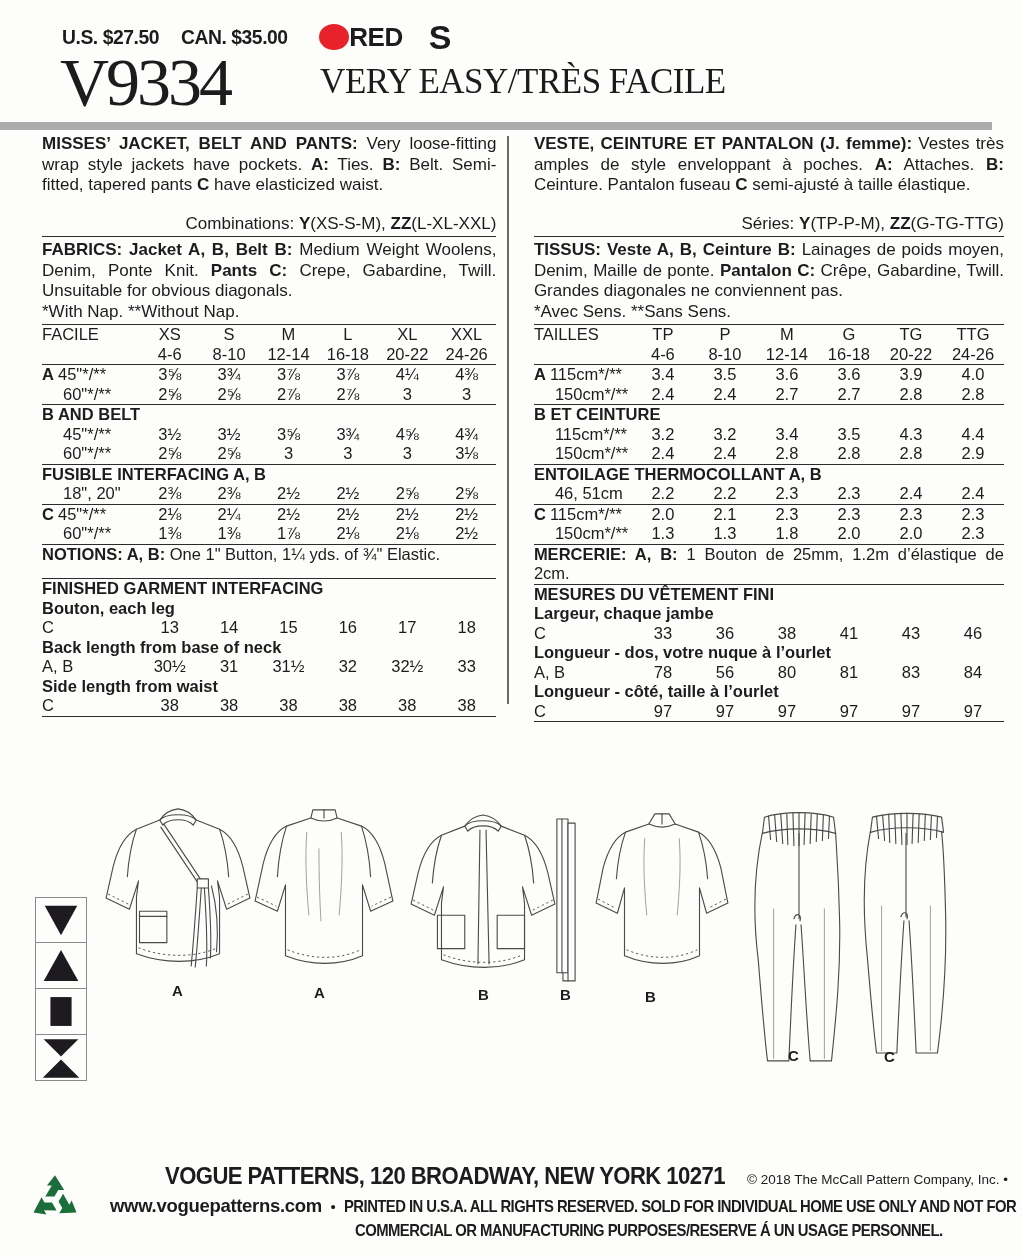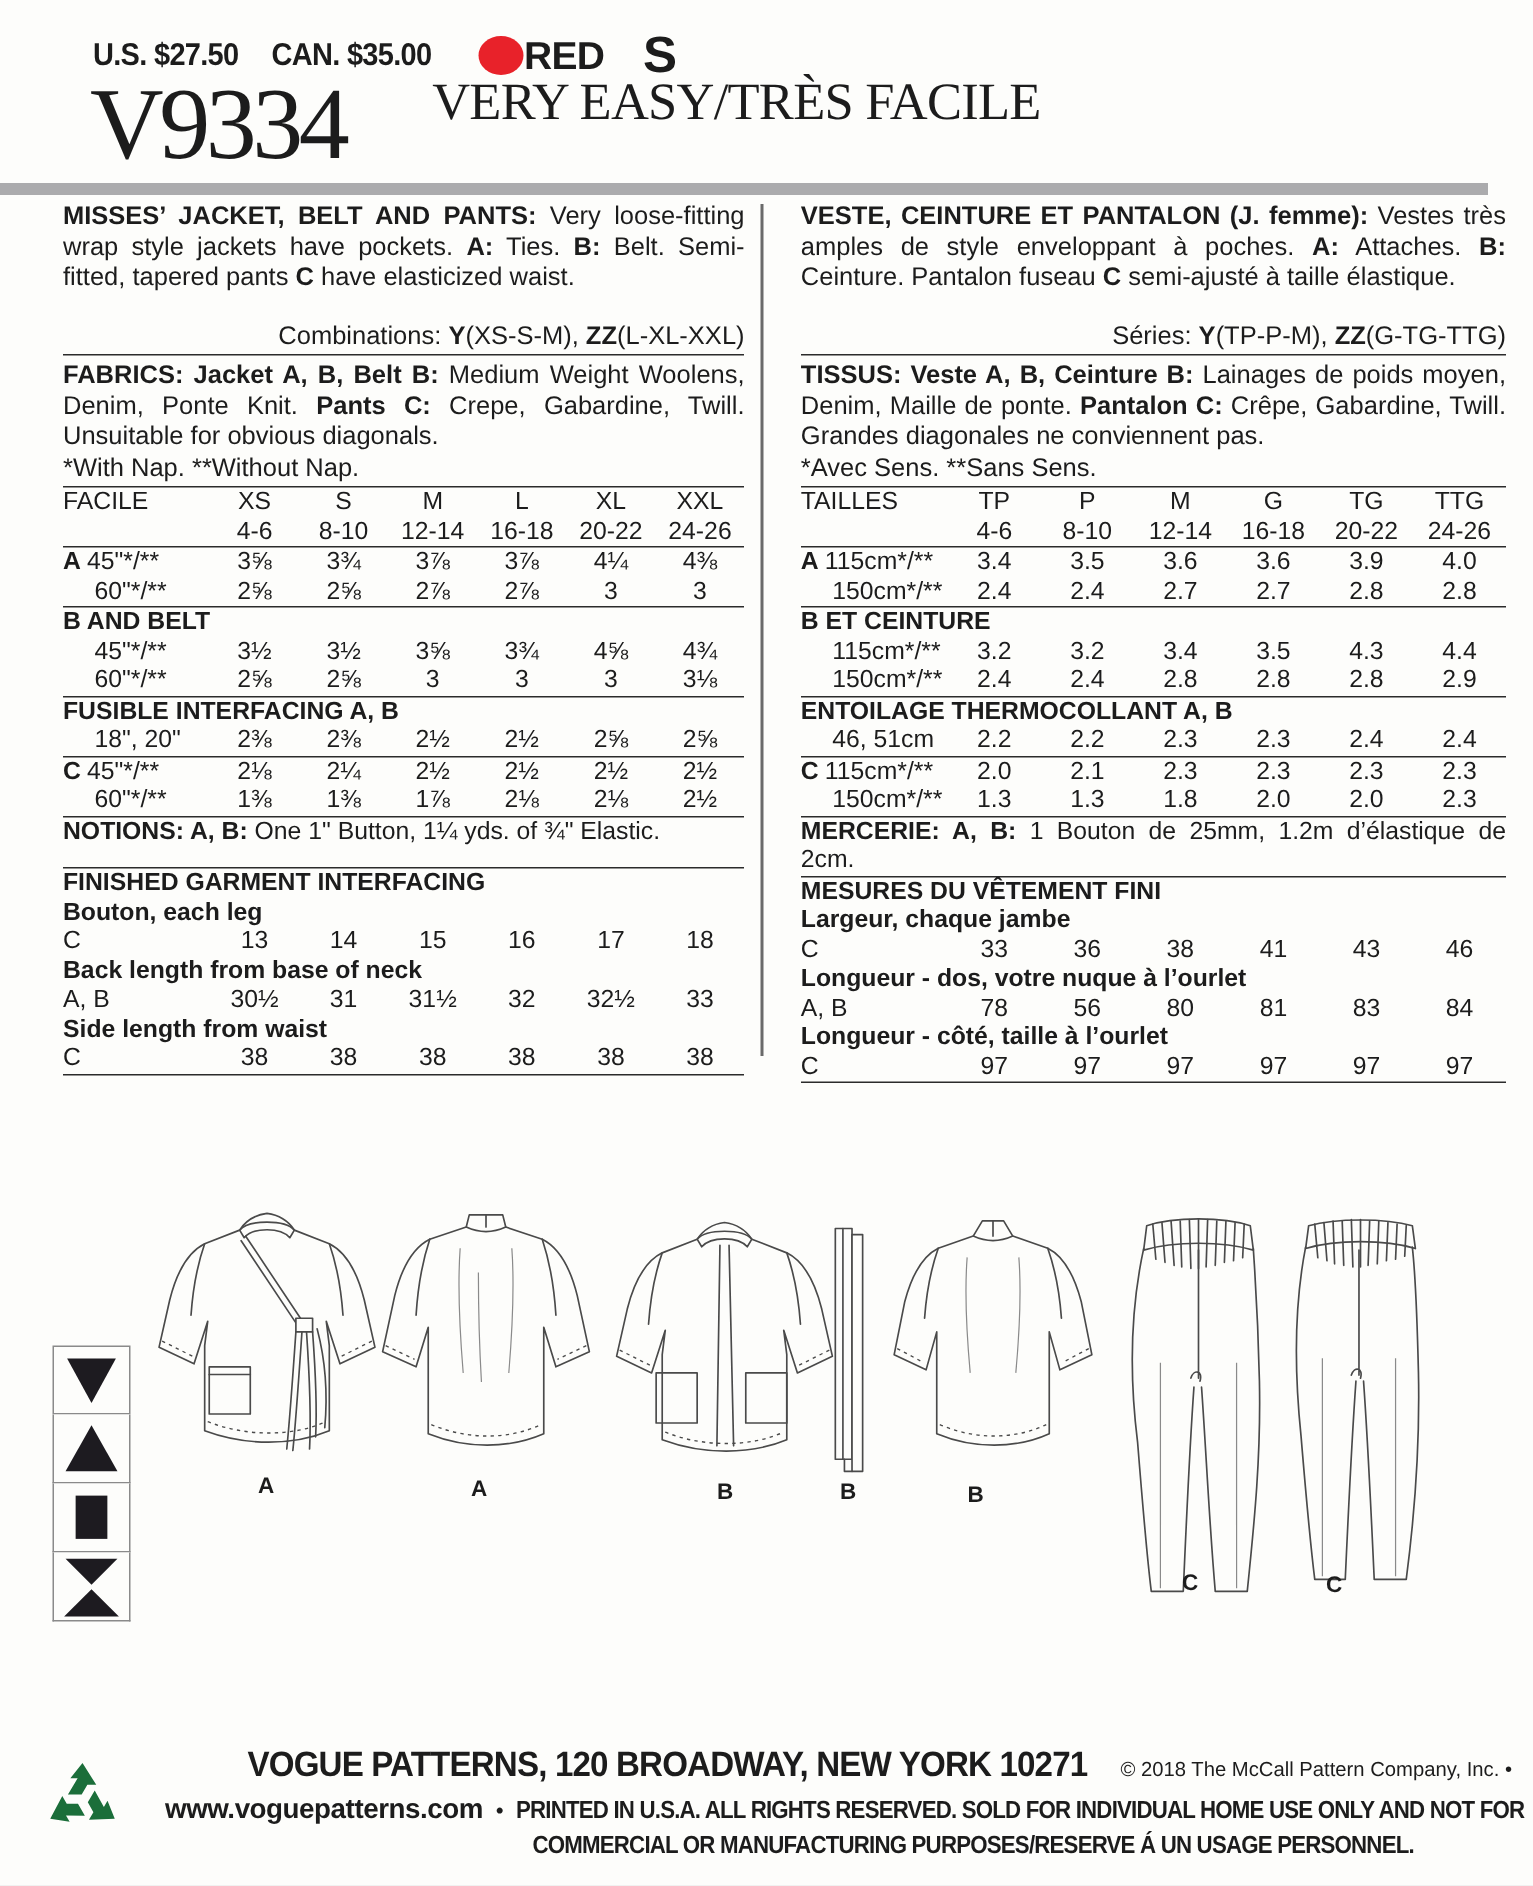--- a/index.html
+++ b/index.html
@@ -8,22 +8,22 @@
   b{font-weight:bold;}
 
   
   .price-line{position:absolute;left:62px;top:20px;display:flex;align-items:center;
               font-weight:bold;font-size:21px;letter-spacing:-0.5px;white-space:nowrap;}
   .price-line .cond{display:inline-block;transform:scaleX(.92);transform-origin:left;}
   .price-can{margin-left:14px;}
   .color-dot{width:30px;height:26px;border-radius:50%;background:#e8222a;margin-left:22px;}
   .color-name{font-size:26px;}
   .size-letter{margin-left:26px;font-size:34px;line-height:1;}
-  .title-row{position:absolute;left:60px;top:48px;display:flex;align-items:flex-start;
-             font-family:"Liberation Serif","DejaVu Serif",serif;}
+  .title-row{position:absolute;left:60px;top:48px;display:flex;align-items:center;
+             font-family:"Liberation Serif","DejaVu Serif",serif;gap:32px;}
   .pattern-number{font-size:68px;letter-spacing:-3px;line-height:1;}
   .difficulty{font-size:35px;margin-left:58px;letter-spacing:-0.5px;}
   .title-bar{position:absolute;left:0;top:122px;width:992px;height:8px;background:#ababad;}
 
   
   .cols{position:absolute;left:42px;top:134px;width:962px;display:flex;}
   .col{width:462px;font-size:17px;line-height:20.5px;}
   .col-fr{width:478px;}
   .vdivider{width:1.5px;background:#6a6a6a;margin:2px 25px 0 11px;height:568px;flex:none;}
   .desc{margin:0 0 18px 0;text-align:justify;}

